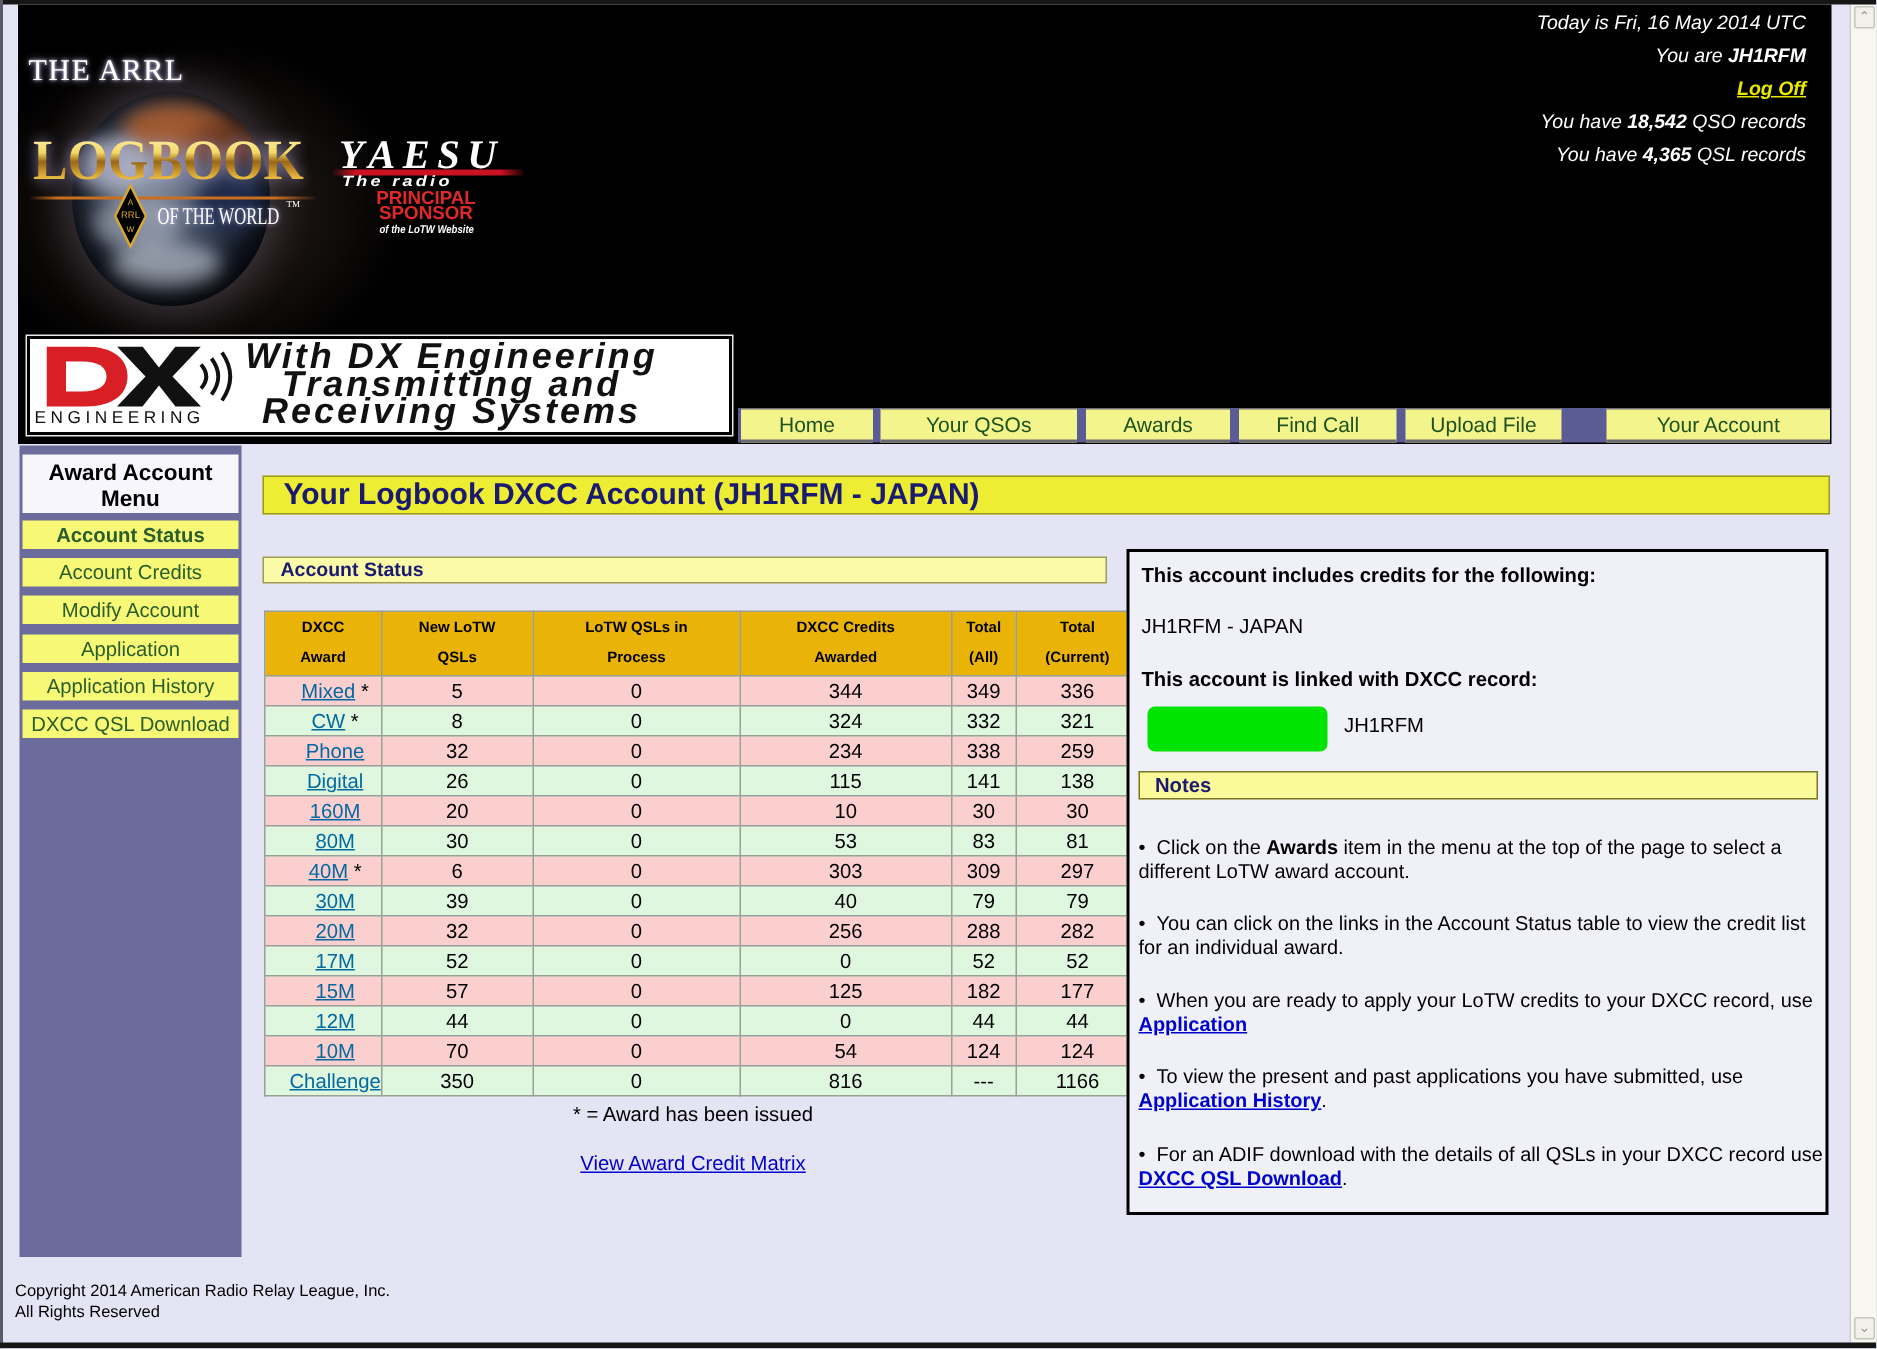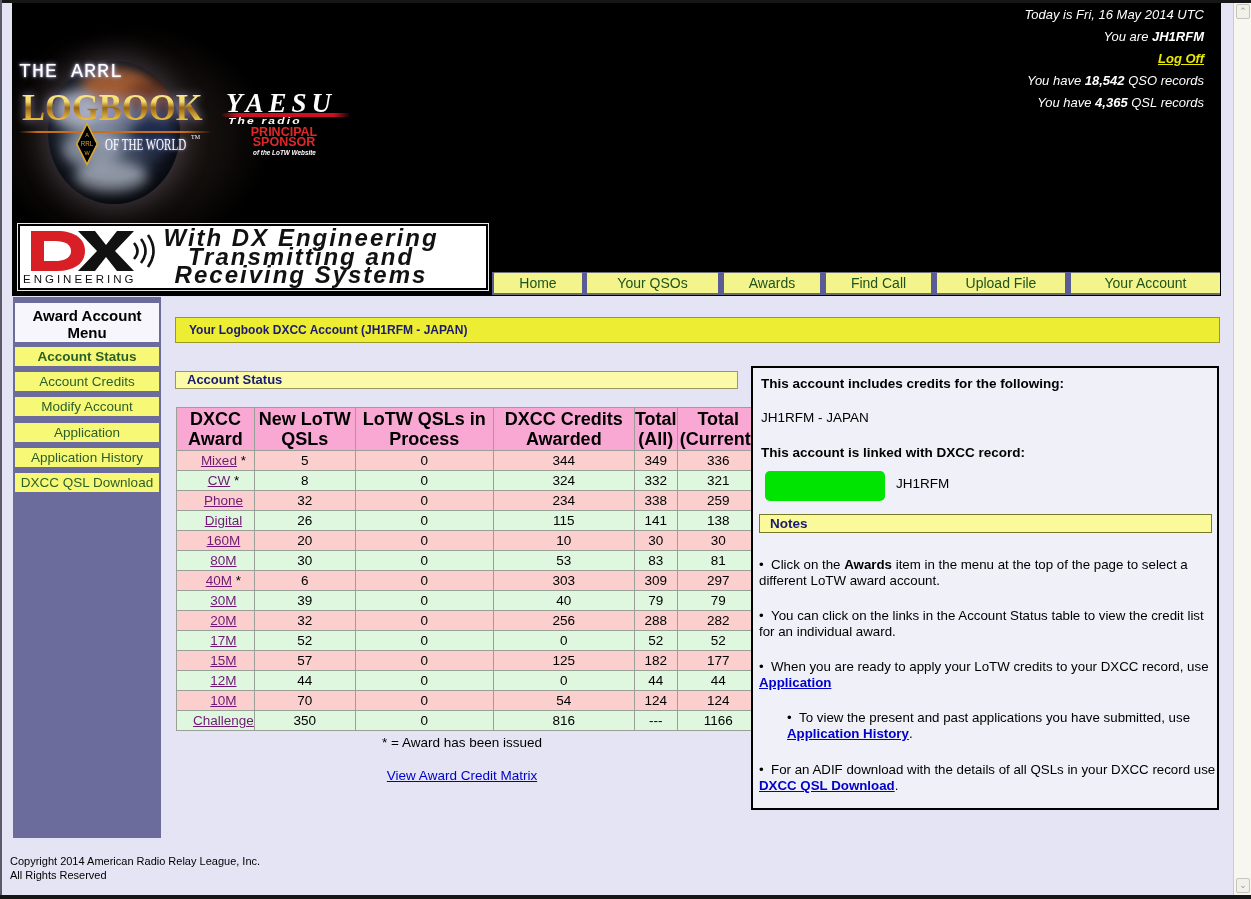--- a/index.html
+++ b/index.html
@@ -11,21 +11,21 @@
 
 #topedge { left:0; top:0; width:1251px; height:3px; background:#161616; z-index:50; }
 #leftedge { left:0; top:0; width:2px; height:899px; background:#5a5a6a; z-index:50; }
 #botedge { left:0; top:895px; width:1251px; height:4px; background:#161616; z-index:50; }
 #sbar { left:1233px; top:3px; width:18px; height:892px; background:#F7F7EF; border-left:1px solid #c9c9d9; z-index:40; }
 .sbtn { position:absolute; left:2px; width:14px; height:15px; background:#F1F1E9; border:1px solid #c5c5bd; border-radius:2px; color:#9a9a92; font-size:9px; text-align:center; line-height:13px; }
 
 
 #header { left:12px; top:3px; width:1209px; height:293px; background:#000; }
 #hglow { left:0; top:20px; width:260px; height:230px; background:radial-gradient(ellipse at 45% 50%, rgba(90,70,60,.55), rgba(0,0,0,0) 70%); }
-#thearrl { left:7px; top:33px; font-family:Liberation Mono, monospace; font-size:20px; color:#fff; text-shadow:0 0 5px rgba(190,190,255,.9), 0 0 2px rgba(255,255,255,.85); letter-spacing:1px;margin-top:24px; }
+#thearrl { left:7px; top:33px; font-family:Liberation Serif, serif; font-size:20px; color:#fff; text-shadow:0 0 5px rgba(190,190,255,.9), 0 0 2px rgba(255,255,255,.85); letter-spacing:1px; }
 #globe { left:36px; top:58px; width:132px; height:143px; border-radius:50%; overflow:hidden;
   background:radial-gradient(circle at 42% 38%, #8a94a6 0%, #4e5a70 32%, #222c42 66%, #0a0e16 100%);
   box-shadow:inset 0 0 30px 14px rgba(0,0,0,.7), 0 0 24px 6px rgba(110,100,120,.4); }
 .blob { position:absolute; border-radius:50%; filter:blur(6px); }
 #logbook { left:10px; top:82px; width:220px; font-family:"Liberation Serif", serif; font-size:38px; font-weight:bold; letter-spacing:0px;
   background:linear-gradient(#fdf6c0 5%, #f3d964 38%, #996515 52%, #e3b43c 75%, #f9e68a); -webkit-background-clip:text; background-clip:text; color:transparent;
   filter:drop-shadow(0 0 5px rgba(170,160,210,.8)); transform:scaleX(.91); transform-origin:left; }
 #goldline { left:7px; top:128px; width:193px; height:2px; background:linear-gradient(90deg, rgba(200,110,30,0), #c86e1e 10%, #c86e1e 85%, rgba(200,110,30,0)); }
 #oftheworld { left:93px; top:133px; font-family:"Liberation Serif", serif; font-size:16px; color:#fff; letter-spacing:0; text-shadow:0 0 4px rgba(200,200,255,.8); transform:scaleX(.69); transform-origin:left; }
 #tm { left:179px; top:131px; font-family:"Liberation Serif", serif; font-size:6px; color:#fff; }
@@ -50,31 +50,31 @@
 
 #nav { left:480px; top:269px; width:728px; height:23px; background:#5c5c94; }
 .navbtn { position:absolute; top:0; height:23px; background:#f4f48c; border-top:1px solid #707078; border-bottom:2px solid #6a6a72; color:#1e521e; font-size:14px; text-align:center; line-height:20px; }
 
 
 #sidebar { left:13px; top:297px; width:148px; height:541px; background:#6b6b9c; }
 #menutitle { position:absolute; left:2px; top:6px; width:144px; height:39px; background:#f6f6fc; color:#000; font-weight:bold; font-size:15px; text-align:center; line-height:17px; padding-top:4px; }
 .mitem { position:absolute; left:2px; width:144px; height:19px; background:#f8f877; color:#2a5e2a; font-size:13.5px; text-align:center; line-height:19px; white-space:nowrap; }
 
 
-#titlebar { left:175px; top:317px; width:1045px; height:26px; background:#eded33; border:1px solid #99992a; color:#1a1a70; font-weight:bold; font-size:12px; line-height:24px; padding-left:13px; }
+#titlebar { left:175px; top:317px; width:1045px; height:26px; background:#eded33; border:1px solid #99992a; color:#1a1a70; font-weight:bold; font-size:20px; line-height:24px; padding-left:13px; }
 
 
 #accthdr { left:175px; top:371px; width:563px; height:18px; background:#fafaa8; border:1px solid #9a9a60; color:#1a1a70; font-weight:bold; font-size:13px; line-height:16px; padding-left:11px; }
 #tbl { left:176px; top:407px; border-collapse:collapse; table-layout:fixed; font-size:13.5px; color:#000; }
 #tbl th, #tbl td { border:1px solid #98a098; text-align:center; padding:0; }
-#tbl th { background:#f9a8d4; font-size:18px; height:43px; line-height:20px; }
+#tbl th { background:#eab308; font-size:10px; height:43px; line-height:20px; }
 #tbl td { height:20px; }
 tr.pink td { background:#fccfcf; }
 tr.green td { background:#dff7df; }
-a.tl { color:#701a75;margin-left:16px; }
+a.tl { color:#0369a1;margin-left:16px; }
 #star1 { left:176px; top:735px; width:572px; text-align:center; font-size:13.5px; color:#000; }
 #matrix { left:176px; top:768px; width:572px; text-align:center; font-size:13.5px; }
 #matrix a { color:#0000cc; }
 
 
 #rpanel { left:751px; top:366px; width:468px; height:444px; background:#f0f0f8; border:2px solid #000;padding-left:12px; }
 .rp { position:absolute; left:8px; font-size:13.5px; color:#000; }
 #greenbox { position:absolute; left:12px; top:103px; width:120px; height:30px; background:#00e402; border-radius:5px; }
 #notes { position:absolute; left:6px; top:146px; width:453px; height:19px; background:#fafa9b; border:1px solid #77772a; color:#1a1a70; font-weight:bold; font-size:13.5px; line-height:17px; padding-left:10px; }
 .bullet { position:absolute; left:6px; width:459px; font-size:13.3px; line-height:16px; color:#000; }
@@ -130,21 +130,21 @@
         <path d="M117,4 Q128,20 117,36" fill="none" stroke="#111" stroke-width="2.6"></path>
       </svg>
       <div id="dxeng">ENGINEERING</div>
       <div id="dxtext">With DX Engineering<br>Transmitting and<br>Receiving Systems</div>
     </div>
     <div class="abs" id="nav">
       <div class="navbtn" style="left:2px;   width:88px;">Home</div>
       <div class="navbtn" style="left:95px;  width:131px;">Your QSOs</div>
       <div class="navbtn" style="left:232px; width:96px;">Awards</div>
       <div class="navbtn" style="left:334px; width:105px;">Find Call</div>
-      <div class="navbtn" style="left:445px; width:128px;">Upload File</div>
+      <div class="navbtn" style="left:445px; width:104px;">Upload File</div>
       <div class="navbtn" style="left:579px; width:149px;">Your Account</div>
     </div>
   </div>
 
   <div class="abs" id="sidebar">
     <div id="menutitle">Award Account<br>Menu</div>
     <div class="mitem" style="top:50px; font-weight:bold;">Account Status</div>
     <div class="mitem" style="top:75px;">Account Credits</div>
     <div class="mitem" style="top:100px;">Modify Account</div>
     <div class="mitem" style="top:126px;">Application</div>
@@ -293,21 +293,21 @@
   <div class="abs" id="rpanel">
     <div class="rp" style="top:8px; font-weight:bold;">This account includes credits for the following:</div>
     <div class="rp" style="top:42px;">JH1RFM - JAPAN</div>
     <div class="rp" style="top:77px; font-weight:bold;">This account is linked with DXCC record:</div>
     <div id="greenbox"></div>
     <div class="rp" style="left:143px; top:108px;">JH1RFM</div>
     <div id="notes">Notes</div>
     <div class="bullet" style="top:189px;">•&nbsp;&nbsp;Click on the <b>Awards</b> item in the menu at the top of the page to select a different LoTW award account.</div>
     <div class="bullet" style="top:240px;">•&nbsp;&nbsp;You can click on the links in the Account Status table to view the credit list for an individual award.</div>
     <div class="bullet" style="top:291px;">•&nbsp;&nbsp;When you are ready to apply your LoTW credits to your DXCC record, use <a href="#">Application</a></div>
-    <div class="bullet" style="top:342px;margin-left:28px;">•&nbsp;&nbsp;To view the present and past applications you have submitted, use <a href="#">Application History</a>.</div>
+    <div class="bullet" style="top:342px;">•&nbsp;&nbsp;To view the present and past applications you have submitted, use <a href="#">Application History</a>.</div>
     <div class="bullet" style="top:394px;">•&nbsp;&nbsp;For an ADIF download with the details of all QSLs in your DXCC record use <a href="#">DXCC QSL Download</a>.</div>
   </div>
 
   <div class="abs" id="footer">Copyright 2014 American Radio Relay League, Inc.<br>All Rights Reserved</div>
 
   <div class="abs" id="sbar">
     <div class="sbtn" style="top:1px;">⌃</div>
     <div class="sbtn" style="top:875px;">⌄</div>
   </div>
   <div class="abs" id="topedge"></div>

